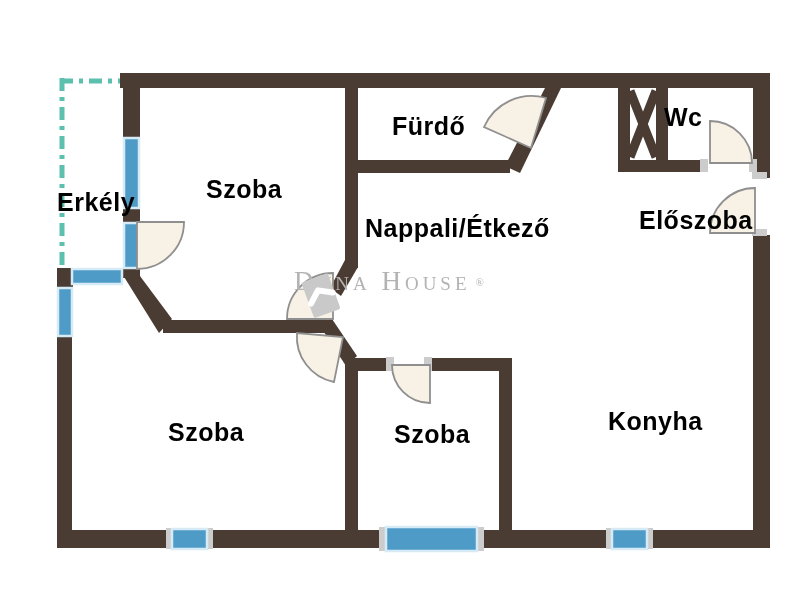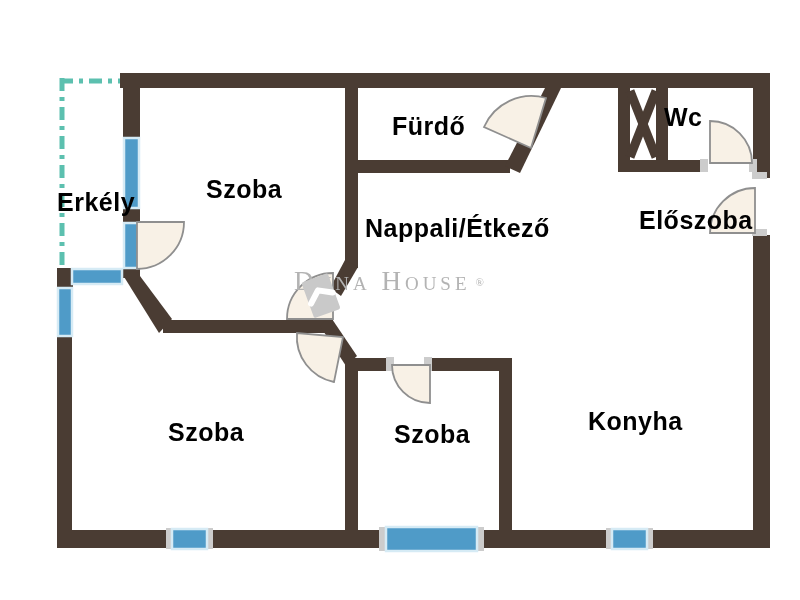--- a/index.html
+++ b/index.html
@@ -125,21 +125,21 @@
   </svg>
 
   <div class="room-label" style="left:57px;top:144px;margin-top:44px;">Erkély</div>
   <div class="room-label" style="left:206px;top:175px;">Szoba</div>
   <div class="room-label" style="left:392px;top:112px;">Fürdő</div>
   <div class="room-label" style="left:664px;top:103px;">Wc</div>
   <div class="room-label" style="left:365px;top:214px;">Nappali/Étkező</div>
   <div class="room-label" style="left:602px;top:206px;margin-left:37px;">Előszoba</div>
   <div class="room-label" style="left:168px;top:418px;">Szoba</div>
   <div class="room-label" style="left:394px;top:420px;">Szoba</div>
-  <div class="room-label" style="left:588px;top:407px;text-align:right;">Konyha</div>
+  <div class="room-label" style="left:608px;top:407px;text-align:right;">Konyha</div>
 
   <div id="watermark">
     <svg width="52" height="56" viewBox="0 0 52 56">
       <g transform="rotate(-20 26 28)">
         <rect x="13" y="9" width="28" height="38" rx="2" style="fill:var(--watermark-light);"></rect>
         <path d="M15 32 L26 22 L39 29" style="stroke:#ffffff;stroke-width:6;fill:none;stroke-linecap:round;stroke-linejoin:round;"></path>
       </g>
     </svg>
     <span id="wm-text">Duna House</span>
     <sup id="wm-reg">®</sup>

